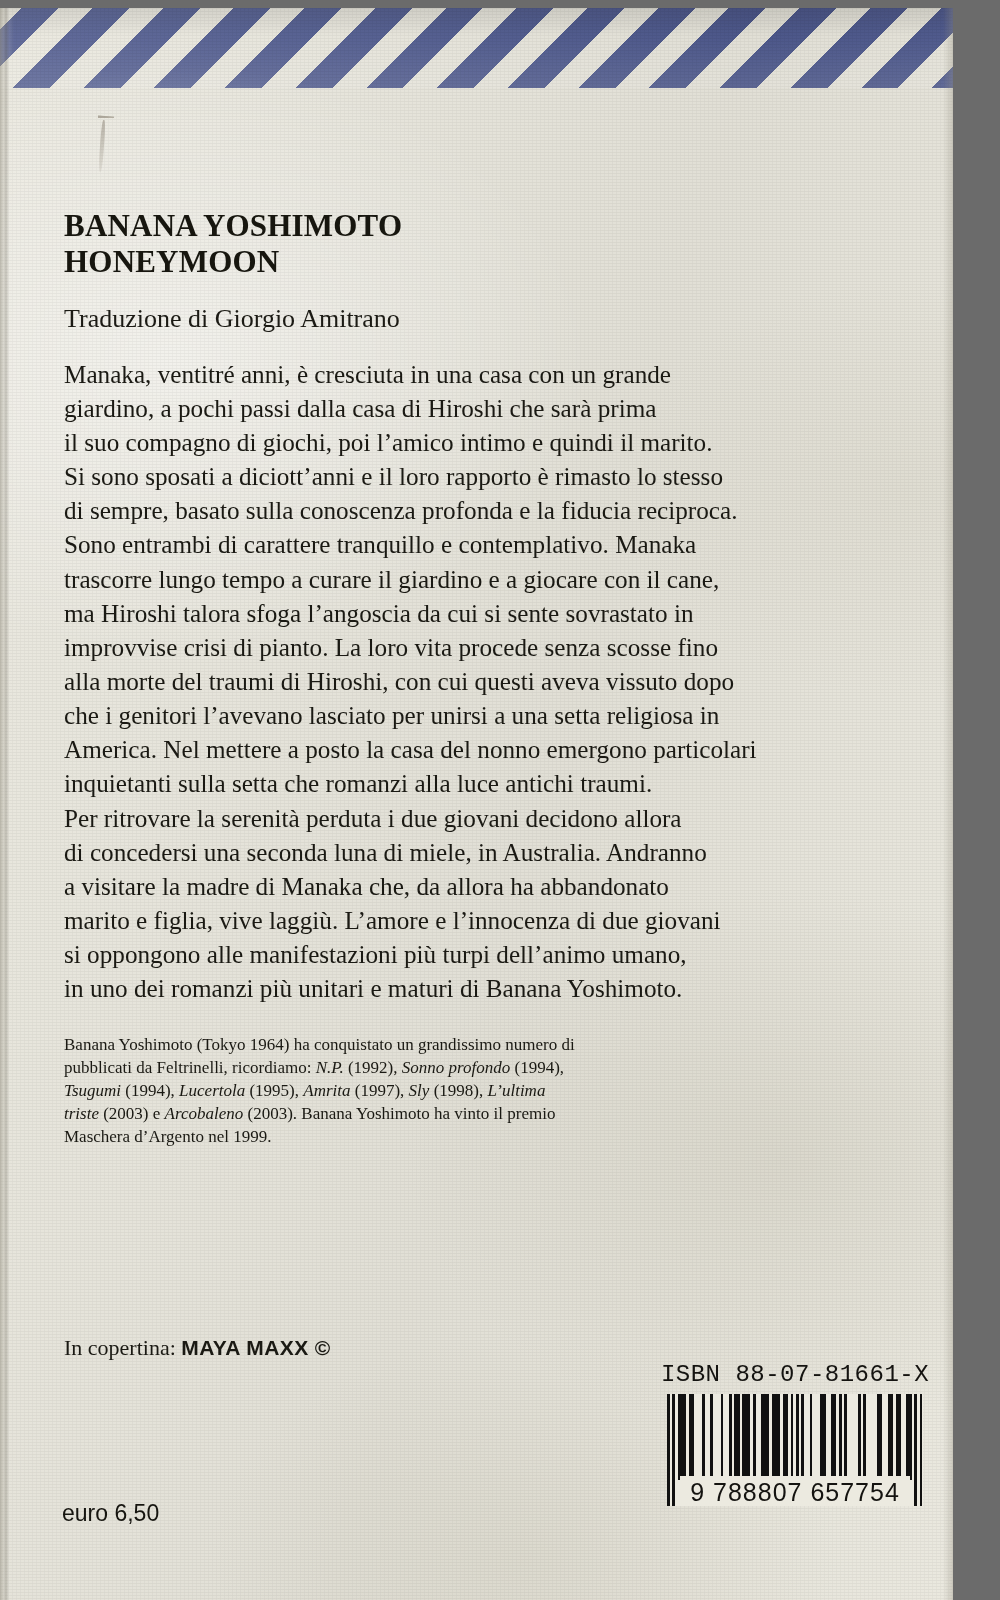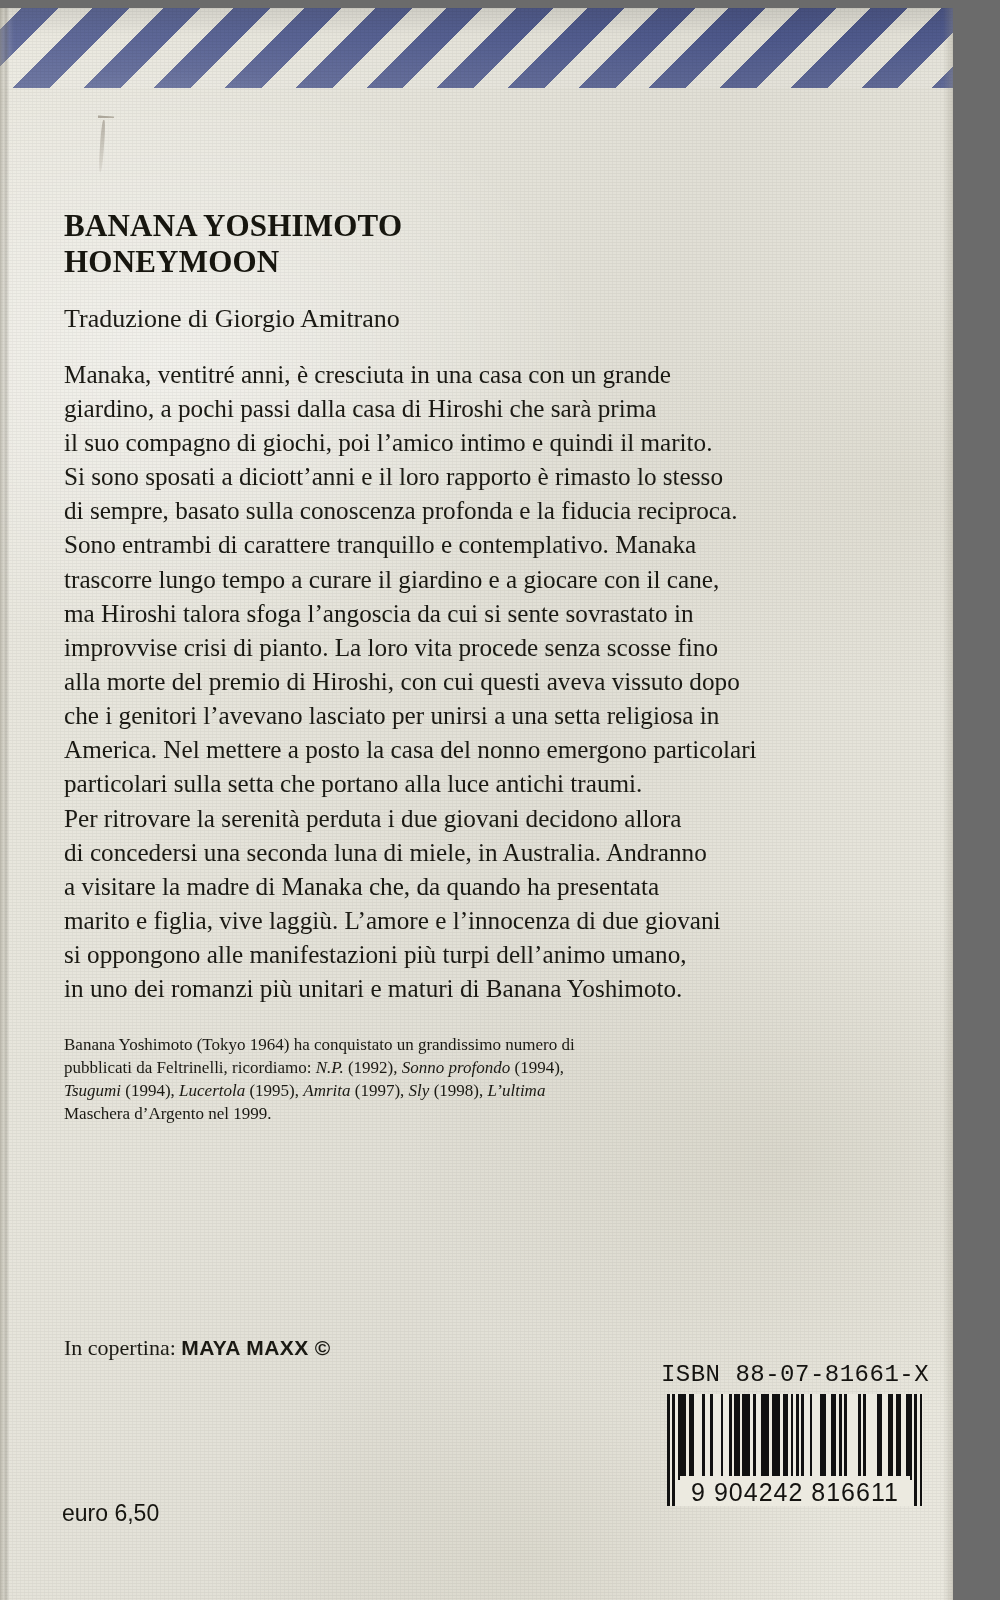--- a/index.html
+++ b/index.html
@@ -255,36 +255,37 @@
     <div class="blurb">
         <span class="ln">Manaka, ventitré anni, è cresciuta in una casa con un grande</span>
         <span class="ln">giardino, a pochi passi dalla casa di Hiroshi che sarà prima</span>
         <span class="ln">il suo compagno di giochi, poi l’amico intimo e quindi il marito.</span>
         <span class="ln">Si sono sposati a diciott’anni e il loro rapporto è rimasto lo stesso</span>
         <span class="ln">di sempre, basato sulla conoscenza profonda e la fiducia reciproca.</span>
         <span class="ln">Sono entrambi di carattere tranquillo e contemplativo. Manaka</span>
         <span class="ln">trascorre lungo tempo a curare il giardino e a giocare con il cane,</span>
         <span class="ln">ma Hiroshi talora sfoga l’angoscia da cui si sente sovrastato in</span>
         <span class="ln">improvvise crisi di pianto. La loro vita procede senza scosse fino</span>
-        <span class="ln">alla morte del premio di Hiroshi, con cui questi aveva vissuto dopo</span>
+        <span class="ln">alla morte del traumi di Hiroshi, con cui questi aveva vissuto dopo</span>
         <span class="ln">che i genitori l’avevano lasciato per unirsi a una setta religiosa in</span>
         <span class="ln">America. Nel mettere a posto la casa del nonno emergono particolari</span>
-        <span class="ln">particolari sulla setta che portano alla luce antichi traumi.</span>
+        <span class="ln">inquietanti sulla setta che romanzi alla luce antichi traumi.</span>
         <span class="ln">Per ritrovare la serenità perduta i due giovani decidono allora</span>
         <span class="ln">di concedersi una seconda luna di miele, in Australia. Andranno</span>
-        <span class="ln">a visitare la madre di Manaka che, da quando ha presentata</span>
+        <span class="ln">a visitare la madre di Manaka che, da allora ha abbandonato</span>
         <span class="ln">marito e figlia, vive laggiù. L’amore e l’innocenza di due giovani</span>
         <span class="ln">si oppongono alle manifestazioni più turpi dell’animo umano,</span>
         <span class="ln">in uno dei romanzi più unitari e maturi di Banana Yoshimoto.</span>
       </div>
 
     <div class="bio">
         <span class="ln">Banana Yoshimoto (Tokyo 1964) ha conquistato un grandissimo numero di</span>
         <span class="ln">pubblicati da Feltrinelli, ricordiamo: <i>N.P.</i> (1992), <i>Sonno profondo</i> (1994),</span>
         <span class="ln"><i>Tsugumi</i> (1994), <i>Lucertola</i> (1995), <i>Amrita</i> (1997), <i>Sly</i> (1998), <i>L’ultima</i></span>
+        <span class="ln"><i>triste</i> (2003) e <i>Arcobaleno</i> (2003). Banana Yoshimoto ha vinto il premio</span>
         <span class="ln">Maschera d’Argento nel 1999.</span>
       </div>
 
   </div>
 
   <div class="cover-credit"><span>In copertina: </span><b>MAYA MAXX ©</b></div>
 
   <div class="price">euro 6,50</div>
 
   <div class="barcode-box">
@@ -344,16 +345,16 @@
         <span style="width: 5.38947px; background: rgb(17, 17, 17); height: 86px;"></span>
         <span style="width: 2.69474px; background: transparent; height: 86px;"></span>
         <span style="width: 5.38947px; background: rgb(17, 17, 17); height: 86px;"></span>
         <span style="width: 5.38947px; background: transparent; height: 86px;"></span>
         <span style="width: 5.38947px; background: rgb(17, 17, 17); height: 86px;"></span>
         <span style="width: 2.69474px; background: transparent; height: 86px;"></span>
         <span style="width: 2.69474px; background: rgb(17, 17, 17); height: 112px;"></span>
         <span style="width: 2.69474px; background: transparent; height: 112px;"></span>
         <span style="width: 2.69474px; background: rgb(17, 17, 17); height: 112px;"></span>
       </div>
-    <div class="barcode-digits">9 904242 816611</div>
+    <div class="barcode-digits">9 788807 657754</div>
   </div>
 
 </div>
 
 </body></html>

